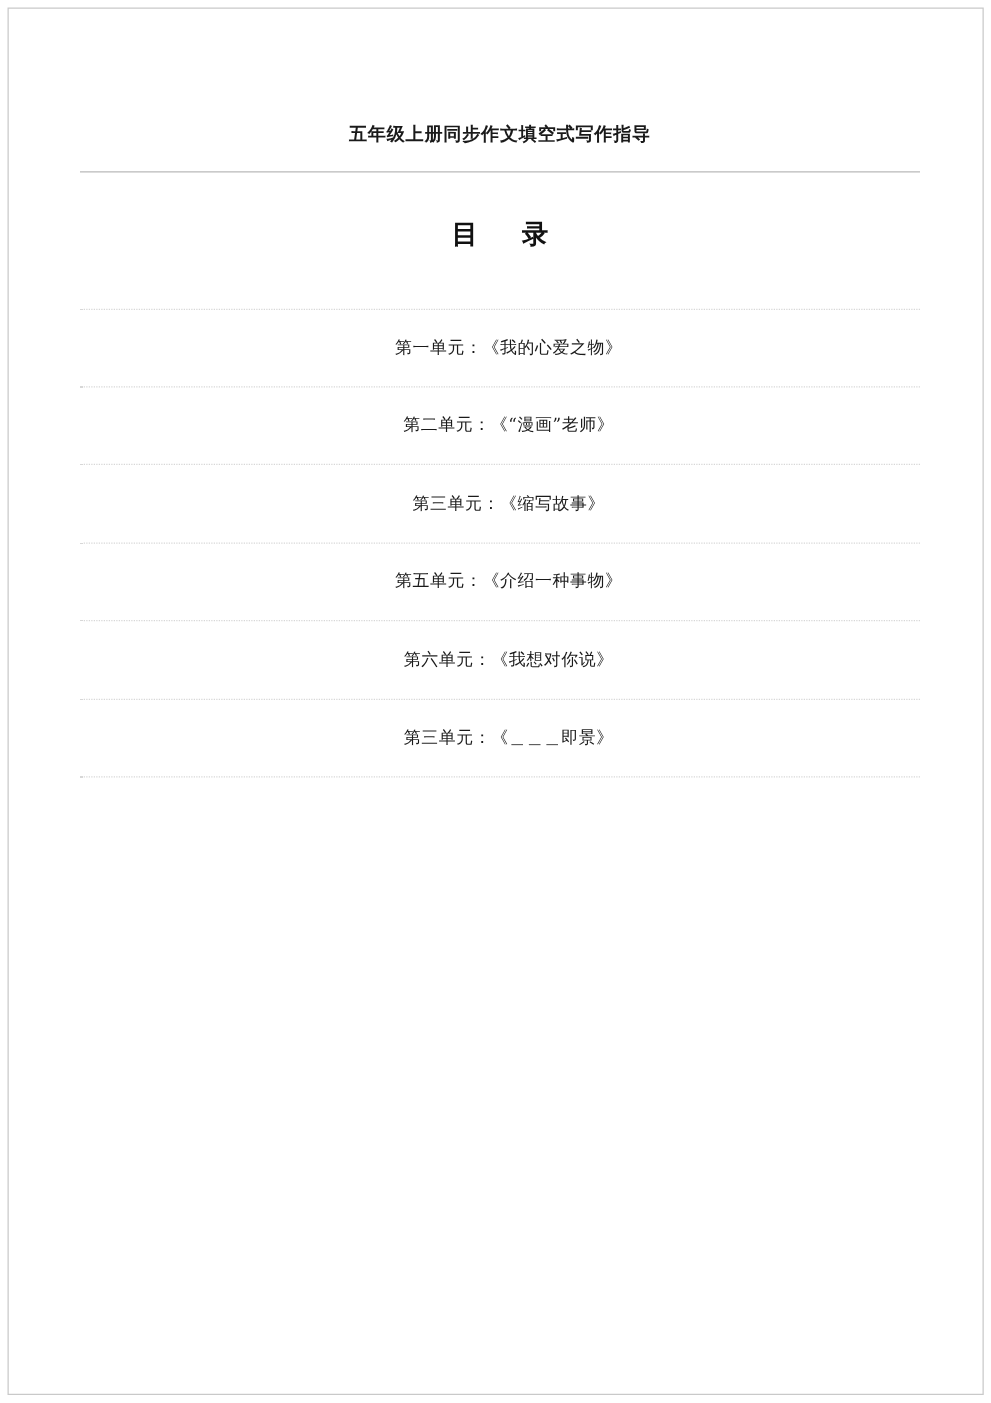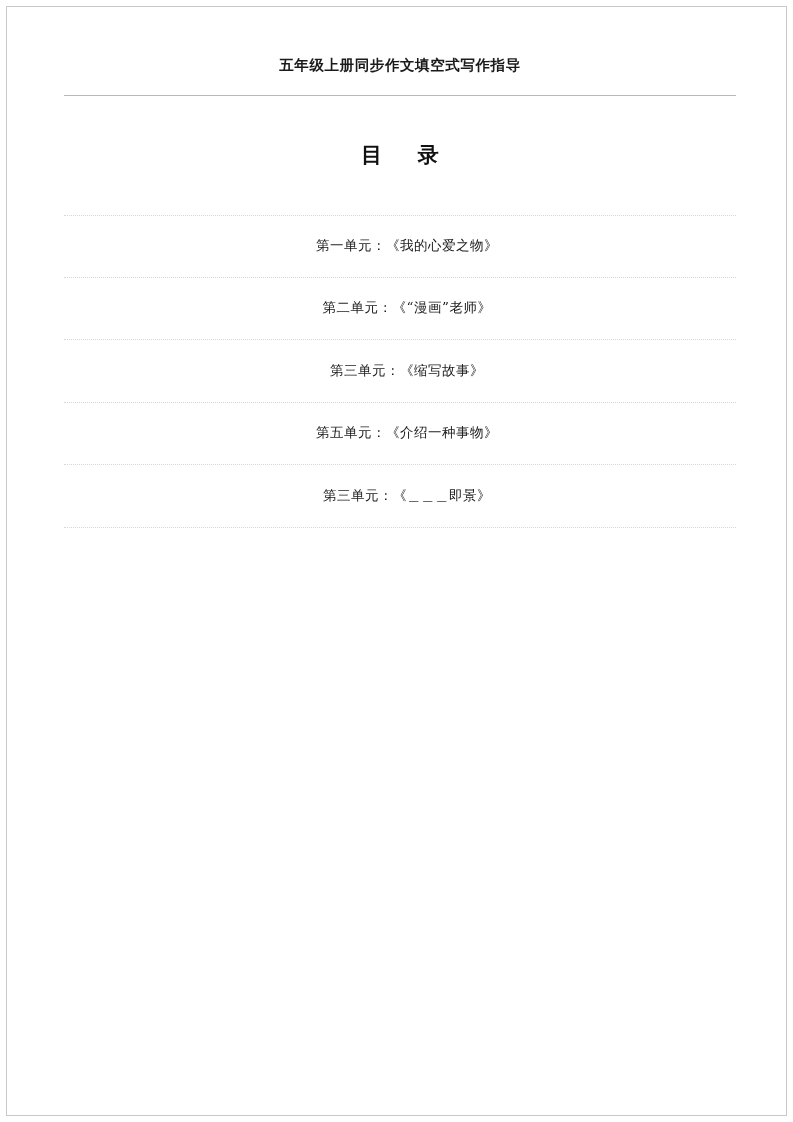--- a/index.html
+++ b/index.html
@@ -29,34 +29,34 @@
     border: 1px solid #c9c9c9;
     pointer-events: none;
   }
   .content {
     position: absolute;
     left: 64px;
     top: 0;
     width: 672px;
   }
   .doc-header {
-    padding-top: 56px;
+    padding-top: 98px;
     text-align: center;
     font-family: "DejaVu Serif", "Liberation Serif", serif;
     font-weight: bold;
     font-size: 14.5px;
     letter-spacing: 0.6px;
     color: #1a1a1a;
   }
   .header-rule {
     margin-top: 20px;
     border-bottom: 1px solid #b9b9b9;
   }
   .toc-title {
-    margin-top: 45px;
+    margin-top: 35px;
     text-align: center;
     font-family: "DejaVu Serif", "Liberation Serif", serif;
     font-weight: bold;
     font-size: 21px;
     letter-spacing: 14px;
     text-indent: 14px;
     color: #111111;
   }
   .toc-list {
     margin-top: 46px;
@@ -106,20 +106,23 @@
 
       <div class="toc-row">
         <span class="toc-text">第三单元：《缩写故事》</span>
       </div>
 
 
       <div class="toc-row">
         <span class="toc-text">第五单元：《介绍一种事物》</span>
       </div>
 
+      <div class="toc-row">
+        <span class="toc-text">第六单元：《我想对你说》</span>
+      </div>
 
       <div class="toc-row">
         <span class="toc-text">第三单元：《＿＿＿即景》</span>
       </div>
 
 
     </div>
   </div>
 </div>
 

